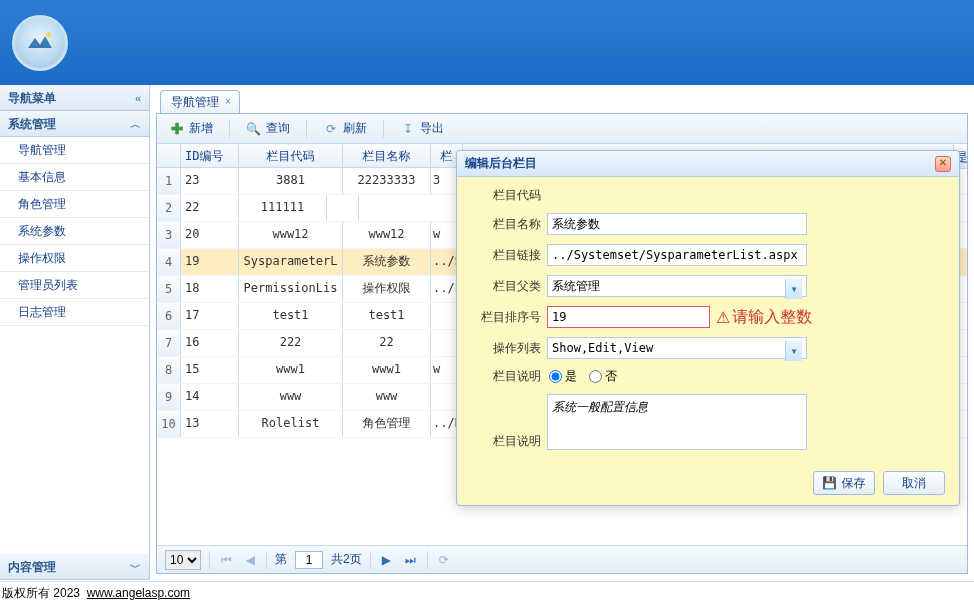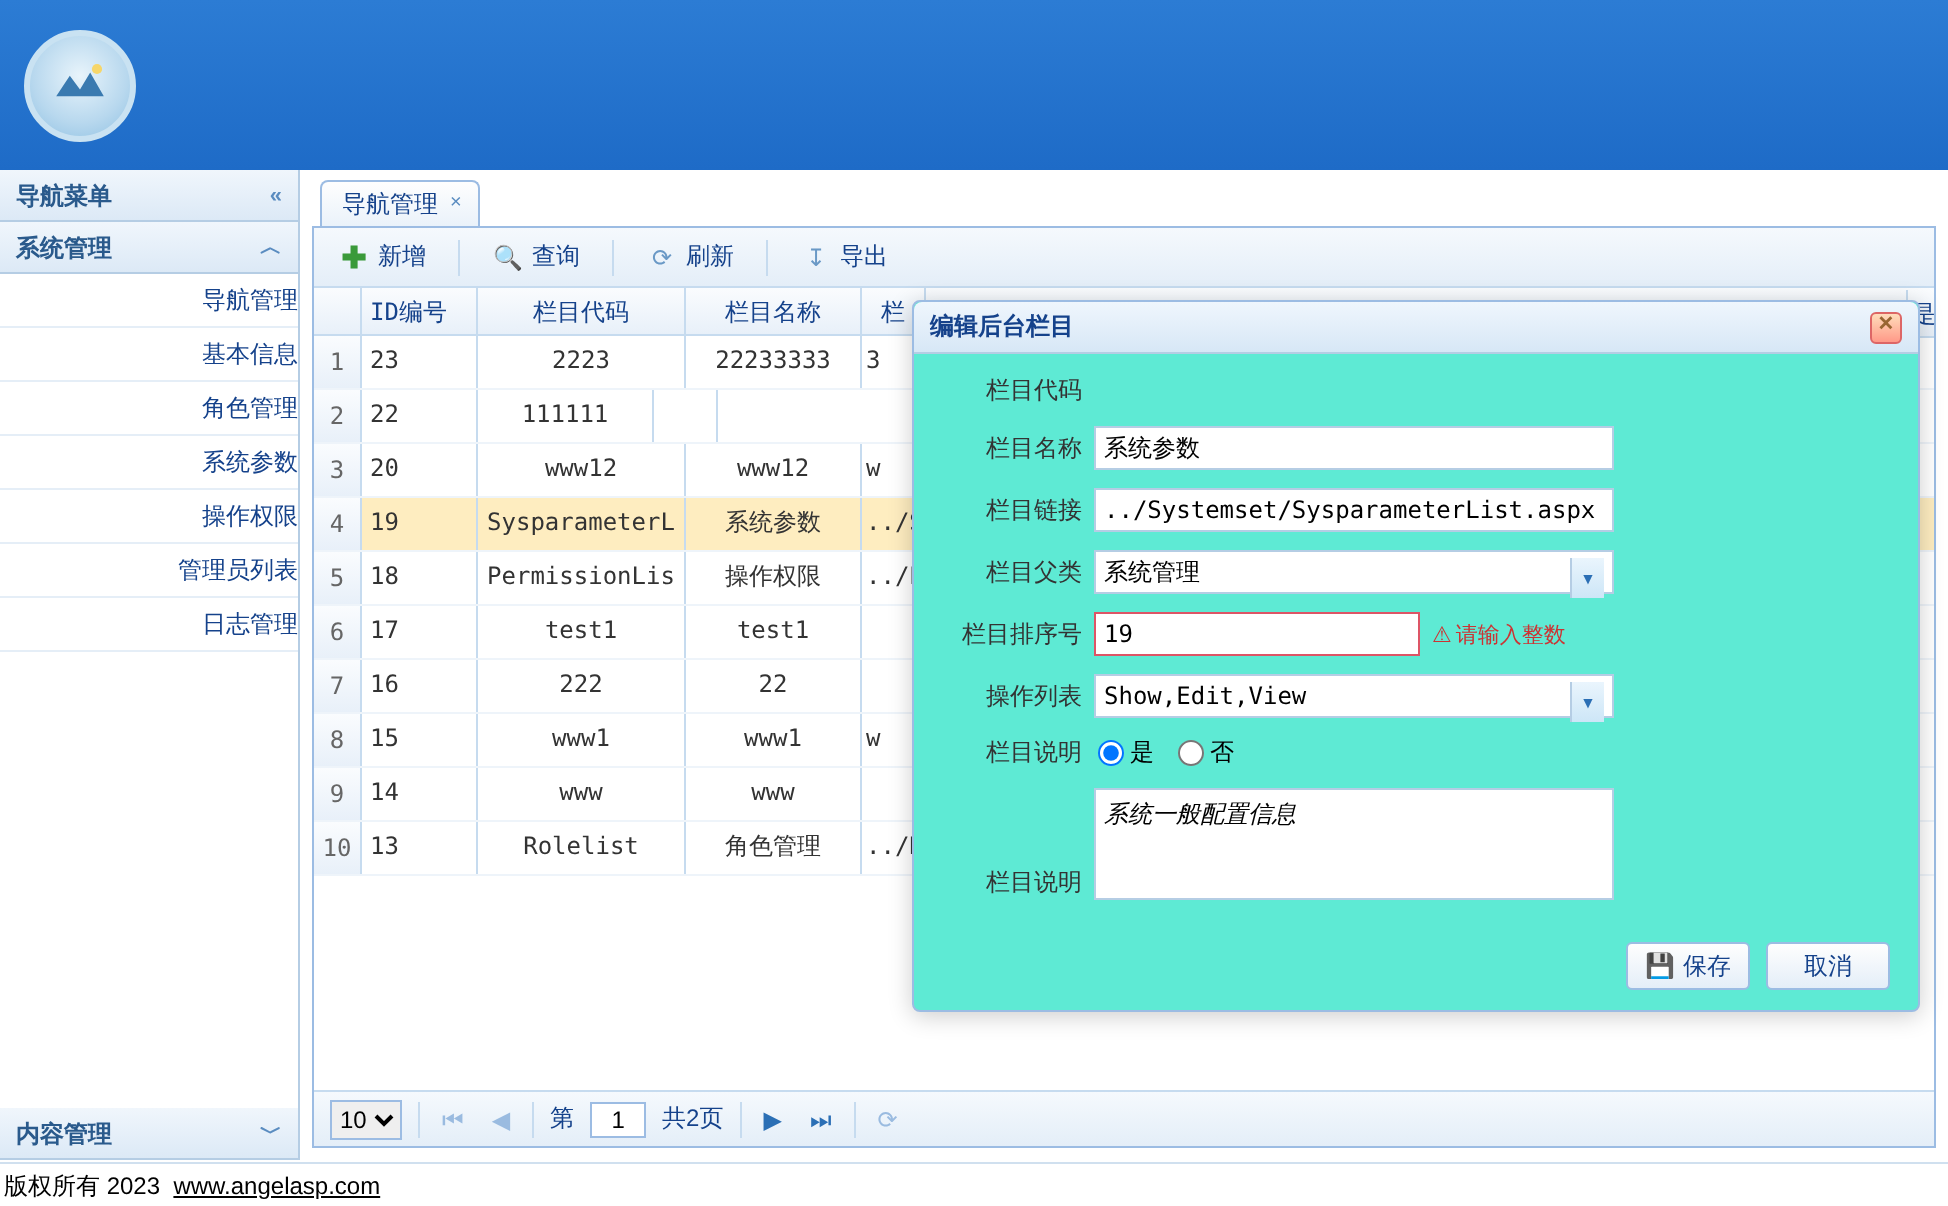--- a/index.html
+++ b/index.html
@@ -4,21 +4,21 @@
 <style>
 * { box-sizing: border-box; margin: 0; padding: 0; }
 body { font-family: "Microsoft YaHei", Arial, sans-serif; font-size: 12px; background: #fff; width: 974px; height: 603px; overflow: hidden; position: relative; }
 .header { height: 85px; background: linear-gradient(#2c7cd4, #1e6bc7); display: flex; align-items: center; padding: 0 12px; }
 .logo { width: 56px; height: 56px; border-radius: 50%; background: radial-gradient(circle at 50% 40%, #e8f4fb 0%, #b8d8ee 60%, #8fc1e3 100%); display:flex; align-items:center; justify-content:center; border:3px solid #c9e2f2;}
 .logo svg{width:34px;height:34px;}
 .titles { margin-left: 14px; }
 .title-main { font-size: 24px; color: #fff; font-weight: 400; letter-spacing: 0.5px; }
 .title-sub { font-size: 11px; color: #a8cbe9; letter-spacing: 0.5px; margin-top:4px;}
 .body-wrap { display: flex; height: 495px; }
-.sidebar { width: 150px; border-right: 1px solid #b5cde4; display:flex; flex-direction:column;text-align:right;}
+.sidebar { width: 150px; border-right: 1px solid #b5cde4; display:flex; flex-direction:column;}
 .sb-head { background: linear-gradient(#f0f6fc,#dce9f6); border-bottom:1px solid #b5cde4; height:26px; line-height:26px; padding:0 8px; color:#2a5a8c; font-weight:bold; display:flex; justify-content:space-between; align-items:center;}
 .sb-head .chev { color:#5a8cc0; font-size:11px;}
 .sb-item { height:27px; line-height:27px; padding-left:18px; border-bottom:1px solid #e5eef7; color:#15428b; cursor:pointer;}
 .sb-spacer{flex:1;}
 .main { flex:1; padding:5px 6px; position:relative; }
 .tab-strip { height:24px; border-bottom:1px solid #9cbce3; display:flex; align-items:flex-end; padding-left:4px;}
 .tab { background:linear-gradient(#fefefe,#eaf2fa); border:1px solid #9cbce3; border-bottom:none; border-radius:4px 4px 0 0; height:23px; line-height:22px; padding:0 6px 0 10px; font-size:12px; color:#15428b; display:flex; align-items:center; gap:4px;}
 .tab .x{color:#5a8cc0; font-size:10px; cursor:pointer; padding:0 2px;}
 .content-frame{ border:1px solid #9cbce3; border-top:none; height:460px; background:#fff; position:relative;}
 .toolbar{ height:30px; border-bottom:1px solid #c6dbef; background:linear-gradient(#f5f9fd,#e4eef8); display:flex; align-items:center; padding:0 8px; gap:12px;}
@@ -36,33 +36,33 @@
 .grow{display:flex; height:27px; line-height:27px; border-bottom:1px solid #eef4fa;}
 .grow .gcol{color:#333;}
 .grownum{width:24px; background:linear-gradient(#fafcfe,#e8f0f9); text-align:center; color:#666; border-right:1px solid #c6dbef;}
 .grow.sel{background:#feedc0;}
 .pager{position:absolute; bottom:0; left:0; right:0; height:28px; border-top:1px solid #c6dbef; background:linear-gradient(#f5f9fd,#e4eef8); display:flex; align-items:center; padding:0 8px; gap:8px; color:#15428b; font-family:"SimSun",Arial;}
 .pgsel{border:1px solid #9cbce3; height:20px; font-size:12px;}
 .pgin{width:28px; height:18px; border:1px solid #9cbce3; text-align:center; font-size:12px;}
 .pgbtn{color:#9abbe0; cursor:pointer; padding:0 3px;}
 .pgsep{width:1px;height:18px;background:#c6dbef;}
 .footer{position:absolute; bottom:0; left:0; right:0; height:22px; line-height:22px; font-size:12px; font-family:"SimSun",Arial; padding-left:2px; border-top:1px solid #d0e0ef; background:#fff;}
-.dialog{position:absolute; left:456px; top:150px; width:504px; background:#5eead4; border:1px solid #9cbce3; box-shadow:0 2px 12px rgba(0,0,0,0.2); border-radius:4px;}
+.dialog{position:absolute; left:456px; top:150px; width:504px; background:#fef9c3; border:1px solid #9cbce3; box-shadow:0 2px 12px rgba(0,0,0,0.2); border-radius:4px;}
 .dlg-hd{height:26px; background:linear-gradient(#eff6fd,#d7e7f6); border-bottom:1px solid #b5cde4; border-radius:4px 4px 0 0; display:flex; align-items:center; padding:0 8px; color:#15428b; font-weight:bold;}
 .dlg-hd .sp{flex:1;}
 .dlg-x{width:16px;height:16px; background:#f7a; border:1px solid #d66; border-radius:3px; text-align:center; line-height:12px; color:#fff; font-size:10px; cursor:pointer; background:linear-gradient(#fdb,#f98);}
 .dlg-x::before{content:"✕"; color:#963;}
 .dlg-body{padding:10px 12px 4px 12px;}
 .frow{display:flex; align-items:center; margin-bottom:9px;}
 .flbl{width:78px; text-align:right; color:#333; padding-right:6px;}
 .fin{flex:0 0 260px; height:22px; border:1px solid #b5cde4; padding:0 4px; font-size:12px; font-family:"SimSun",monospace;}
 .fin.err{border-color:#d56;}
 .fsel{flex:0 0 260px; height:22px; border:1px solid #b5cde4; background:#fff; position:relative; padding:0 4px; line-height:20px; font-family:"SimSun",monospace;}
 .fsel::after{content:"▾"; position:absolute; right:4px; top:3px; color:#4a8;background:linear-gradient(#eaf5fd,#cde6f7);width:16px;text-align:center;border-left:1px solid #b5cde4;color:#2b6fb5;}
-.ferr{color:#c33; margin-left:6px; font-size:11px; display:inline-flex; align-items:center; gap:2px;}
+.ferr{color:#c33; margin-left:6px; font-size:16px; display:inline-flex; align-items:center; gap:2px;}
 .ferr::before{content:"⚠"; color:#c33;}
 .fradio{display:flex; align-items:center; gap:12px; padding-left:2px;}
 .fradio label{display:inline-flex; align-items:center; gap:3px;}
 .ftxt{flex:0 0 260px; height:56px; border:1px solid #b5cde4; padding:4px; font-size:12px; font-family:"SimSun",monospace; resize:none;font-style:italic;}
 .dlg-ft{display:flex; justify-content:flex-end; gap:8px; padding:8px 14px 10px 0;}
 .btn{height:24px; min-width:62px; border:1px solid #9cbce3; background:linear-gradient(#fefefe,#e4eef8); border-radius:3px; color:#15428b; cursor:pointer; font-size:12px; display:inline-flex; align-items:center; justify-content:center; gap:4px;}
 .btn .bi{color:#2b6fb5;}
 .panel-extra{position:absolute; right:0; top:31px; width:14px; height:24px; background:linear-gradient(#fafcfe,#e8f0f9); border-left:1px solid #c6dbef; border-bottom:1px solid #c6dbef; line-height:24px; text-align:left; padding-left:2px; color:#15428b; font-family:"SimSun";}
 </style>
 </head>
@@ -138,21 +138,21 @@
           <div class="gcol c0"></div>
           <div class="gcol c1">ID编号</div>
           <div class="gcol c2">栏目代码</div>
           <div class="gcol c3">栏目名称</div>
           <div class="gcol c4">栏</div>
         </div>
         <div id="grid-rows">
             <div class="grow">
               <div class="grownum">1</div>
               <div class="gcol c1">23</div>
-              <div class="gcol c2">2223</div>
+              <div class="gcol c2">3881</div>
               <div class="gcol c3">22233333</div>
               <div class="gcol c4" style="text-align:left;padding-left:2px;">3</div>
             </div>
             <div class="grow">
               <div class="grownum">2</div>
               <div class="gcol c1">22</div>
               <div class="gcol c3">111111</div>
               <div class="gcol c4" style="text-align:left;padding-left:2px;"></div>
             </div>
             <div class="grow">

